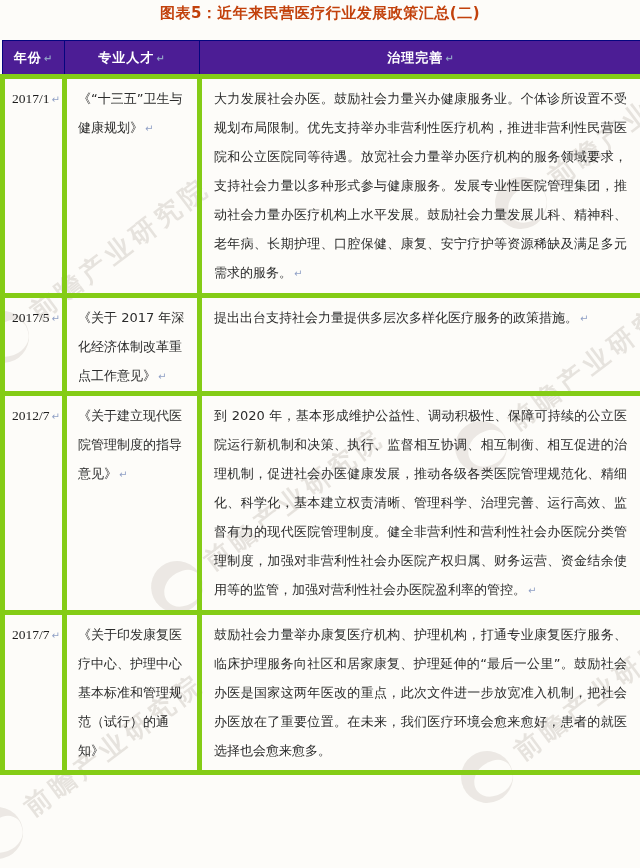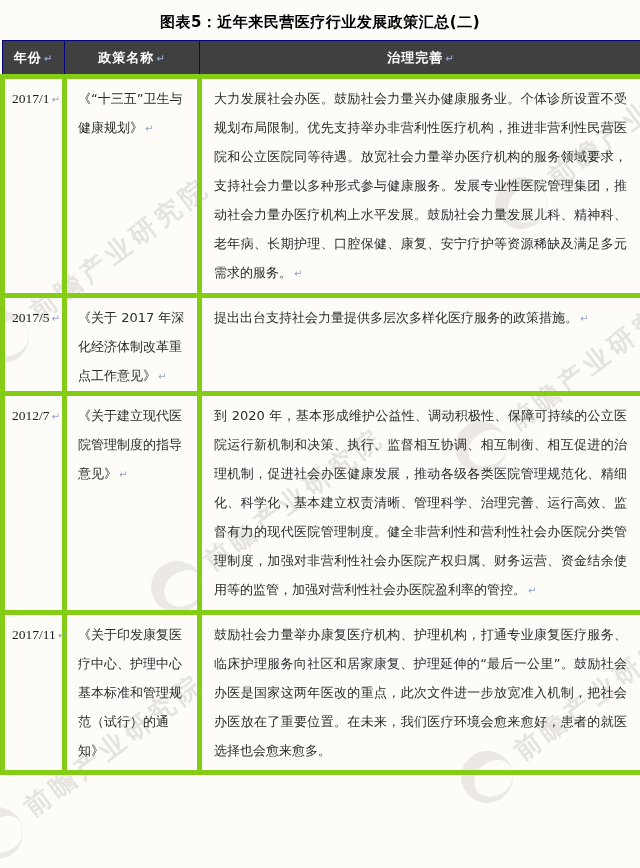--- a/index.html
+++ b/index.html
@@ -3,32 +3,32 @@
 <meta charset="utf-8">
 <style>
   * { margin:0; padding:0; box-sizing:border-box; }
   html,body { background:#ffffff; }
   body { font-family:"DejaVu Sans","Liberation Sans",sans-serif; }
   .page {
     position:relative; width:640px; height:868px; margin:0 auto;
     background:#fdfcf9; overflow:hidden;
   }
   .title {
-    text-align:center; padding-top:13px; height:40px;
-    font-size:15px; font-weight:bold; color:#000000; letter-spacing:.5px;
+    text-align:center; padding-top:4px; height:40px;
+    font-size:15px; font-weight:bold; color:#c2410c; letter-spacing:.5px;
   }
   table.policy {
     width:640px; border-collapse:collapse; table-layout:fixed;
     position:relative; z-index:2;
   }
   col.c-year   { width:62px; }
   col.c-policy { width:135px; }
   col.c-main   { width:443px; }
   thead th {
-    background:#404040; color:#ffffff; font-size:13px; font-weight:bold;
+    background:#4c1d95; color:#ffffff; font-size:13px; font-weight:bold;
     height:36px; text-align:center; letter-spacing:1px;
     border:1px solid #05057e; padding:7px;
   }
   tbody td {
     border:5px solid #84cc16; vertical-align:top;
     font-size:13px; color:#2b2b2b; line-height:29px;
     background:transparent;
   }
   td.year {
     padding:5px 2px 0 7px;
@@ -91,41 +91,41 @@
 
   <table class="policy">
     <colgroup>
         <col class="c-year">
         <col class="c-policy">
         <col class="c-main">
       </colgroup>
     <thead>
       <tr>
         <th><span>年份</span><span class="ret">↵</span></th>
-        <th><span>政策名称</span><span class="ret">↵</span></th>
+        <th><span>专业人才</span><span class="ret">↵</span></th>
         <th><span>治理完善</span><span class="ret">↵</span></th>
       </tr>
     </thead>
     <tbody>
       <tr class="r0">
         <td class="year"><span>2017/1</span><span class="ret">↵</span></td>
         <td class="policy"><span>《“十三五”卫生与健康规划》</span><span class="ret">↵</span></td>
         <td class="main"><span>大力发展社会办医。鼓励社会力量兴办健康服务业。个体诊所设置不受规划布局限制。优先支持举办非营利性医疗机构，推进非营利性民营医院和公立医院同等待遇。放宽社会力量举办医疗机构的服务领域要求，支持社会力量以多种形式参与健康服务。发展专业性医院管理集团，推动社会力量办医疗机构上水平发展。鼓励社会力量发展儿科、精神科、老年病、长期护理、口腔保健、康复、安宁疗护等资源稀缺及满足多元需求的服务。</span><span class="ret">↵</span></td>
       </tr>
       <tr class="r1">
         <td class="year"><span>2017/5</span><span class="ret">↵</span></td>
         <td class="policy"><span>《关于 2017 年深化经济体制改革重点工作意见》</span><span class="ret">↵</span></td>
         <td class="main"><span>提出出台支持社会力量提供多层次多样化医疗服务的政策措施。</span><span class="ret">↵</span></td>
       </tr>
       <tr class="r3">
         <td class="year"><span>2012/7</span><span class="ret">↵</span></td>
         <td class="policy"><span>《关于建立现代医院管理制度的指导意见》</span><span class="ret">↵</span></td>
         <td class="main"><span>到 2020 年，基本形成维护公益性、调动积极性、保障可持续的公立医院运行新机制和决策、执行、监督相互协调、相互制衡、相互促进的治理机制，促进社会办医健康发展，推动各级各类医院管理规范化、精细化、科学化，基本建立权责清晰、管理科学、治理完善、运行高效、监督有力的现代医院管理制度。健全非营利性和营利性社会办医院分类管理制度，加强对非营利性社会办医院产权归属、财务运营、资金结余使用等的监管，加强对营利性社会办医院盈利率的管控。</span><span class="ret">↵</span></td>
       </tr>
       <tr class="r5">
-        <td class="year"><span>2017/11</span><span class="ret">↵</span></td>
+        <td class="year"><span>2017/7</span><span class="ret">↵</span></td>
         <td class="policy"><span>《关于印发康复医疗中心、护理中心基本标准和管理规范（试行）的通知》</span></td>
         <td class="main"><span>鼓励社会力量举办康复医疗机构、护理机构，打通专业康复医疗服务、临床护理服务向社区和居家康复、护理延伸的“最后一公里”。鼓励社会办医是国家这两年医改的重点，此次文件进一步放宽准入机制，把社会办医放在了重要位置。在未来，我们医疗环境会愈来愈好，患者的就医选择也会愈来愈多。</span></td>
       </tr>
     </tbody>
   </table>
 
 </div>
 
 </body></html>

